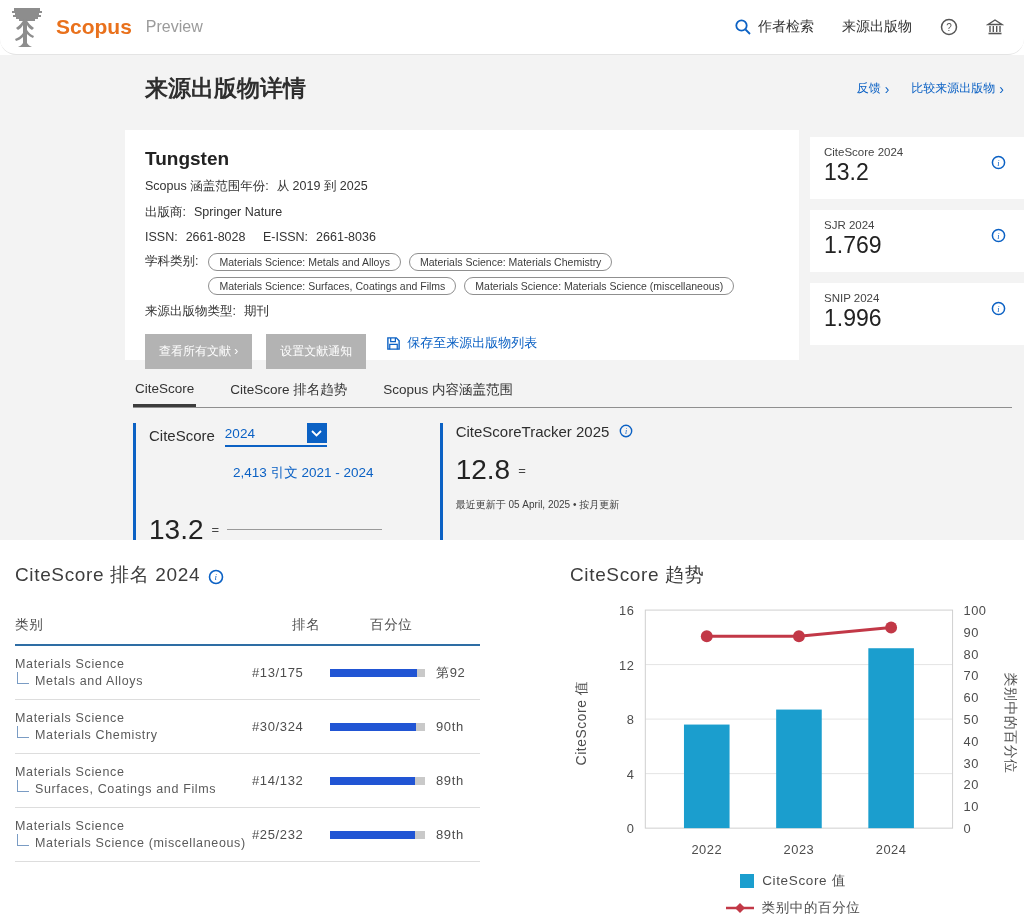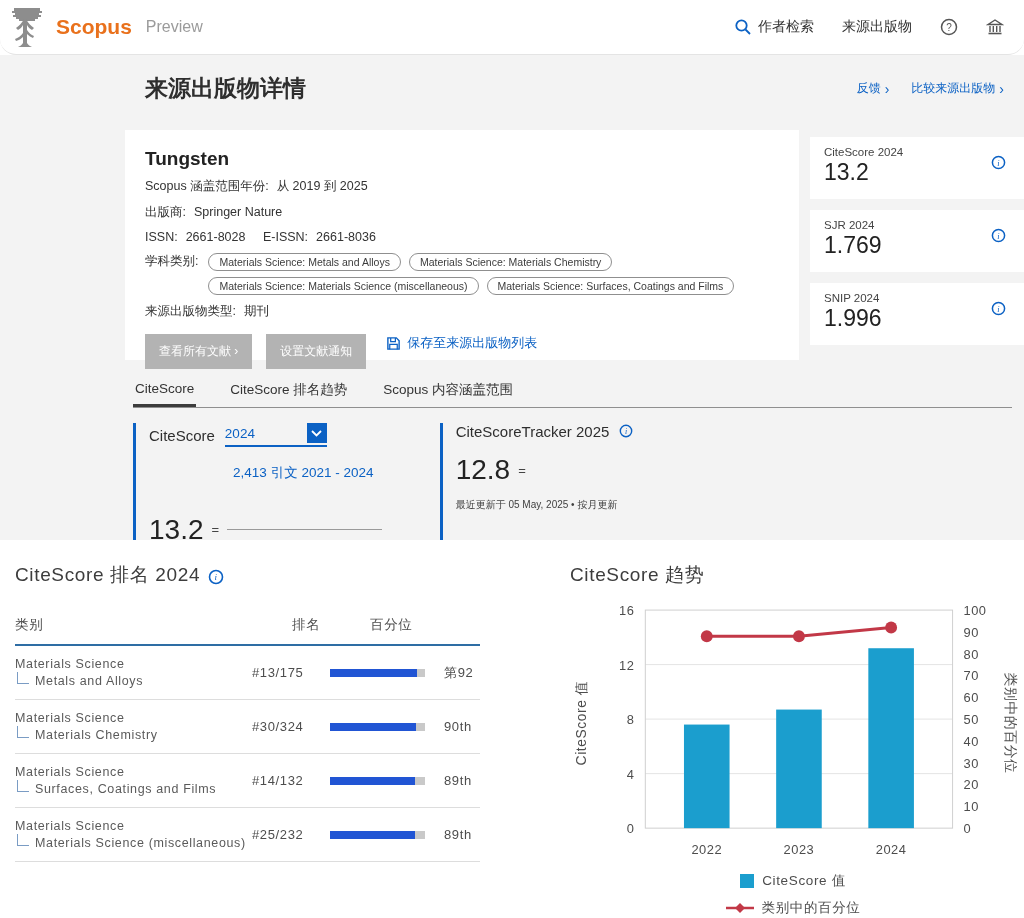--- a/index.html
+++ b/index.html
@@ -83,21 +83,21 @@
   .col-rank { width:78px; }
   .col-pct { width:110px; }
   .rank-row { display:flex; align-items:center; padding:11px 0;
     border-bottom:1px solid #ddd; }
   .cat-parent { font-size:12.5px; color:#5a5a5a; }
   .cat-child { display:flex; align-items:flex-start; gap:6px; margin-top:3px;
     font-size:12.5px; color:#5a5a5a; padding-left:2px; max-width:260px; }
   .l-conn { width:12px; height:12px; border-left:1.5px solid #7a9cc4;
     border-bottom:1.5px solid #7a9cc4; flex:0 0 12px; margin-top:-2px; }
   .rank-val { width:78px; font-size:13px; color:#4d4d4d; }
-  .pct-cell { width:150px; display:flex; align-items:center; gap:19px; }
+  .pct-cell { width:150px; display:flex; align-items:center; gap:11px; }
   .pct-track { width:95px; height:8px; background:#c9c9c9; display:inline-block; }
   .pct-fill { display:block; height:8px; background:#2155d4; }
   .pct-label { font-size:13px; color:#4d4d4d; }
 
   .trend { position:absolute; top:22px; left:568px; width:450px; }
   .trend .section-head { margin-left:2px; }
   .tick { font-size:13px; fill:#4d4d4d; letter-spacing:.04em; }
   .axis-label { font-size:14px; fill:#4d4d4d; letter-spacing:.04em; }
   .legend { display:flex; flex-direction:column; align-items:center; gap:9px; margin-top:2px; }
   .legend-item { display:flex; align-items:center; gap:8px; font-size:13.5px; color:#4d4d4d; }
@@ -170,22 +170,22 @@
     </div>
     <div class="meta-line">
       <span class="lbl">ISSN:</span><span style="margin-right:14px">2661-8028</span>
       <span class="lbl">E-ISSN:</span><span>2661-8036</span>
     </div>
     <div class="subject-row">
       <span class="meta-line lbl" style="margin-bottom:0; margin-right:10px;">学科类别:</span>
       <div class="chips">
         <span class="chip">Materials Science: Metals and Alloys</span>
         <span class="chip">Materials Science: Materials Chemistry</span>
+        <span class="chip">Materials Science: Surfaces, Coatings and Films</span>
         <span class="chip">Materials Science: Materials Science (miscellaneous)</span>
-        <span class="chip">Materials Science: Surfaces, Coatings and Films</span>
       </div>
     </div>
     <div class="meta-line" style="margin-top:8px;">
       <span class="lbl">来源出版物类型:</span><span>期刊</span>
     </div>
     <div class="actions-row">
       <button class="gray-btn">
         <span>查看所有文献</span>
         <span>›</span>
       </button>
@@ -271,21 +271,21 @@
           <svg class="info-svg" viewBox="0 0 16 16" width="14" height="14">
               <circle cx="8" cy="8" r="6.5"></circle>
               <text x="8" y="11.2" text-anchor="middle">i</text>
             </svg>
         </span>
       </div>
       <div class="fraction-row">
         <span class="big-val">12.8</span>
         <span class="eq">=</span>
       </div>
-      <div class="panel-foot">最近更新于 05 May, 2025 • 按月更新</div>
+      <div class="panel-foot">最近更新于 05 April, 2025 • 按月更新</div>
     </div>
   </div>
 </section>
 
 <section class="lower">
 
   <div class="ranking">
     <div class="section-head">
       <span>CiteScore 排名 2024</span>
       <span class="info-badge" style="position:static">

